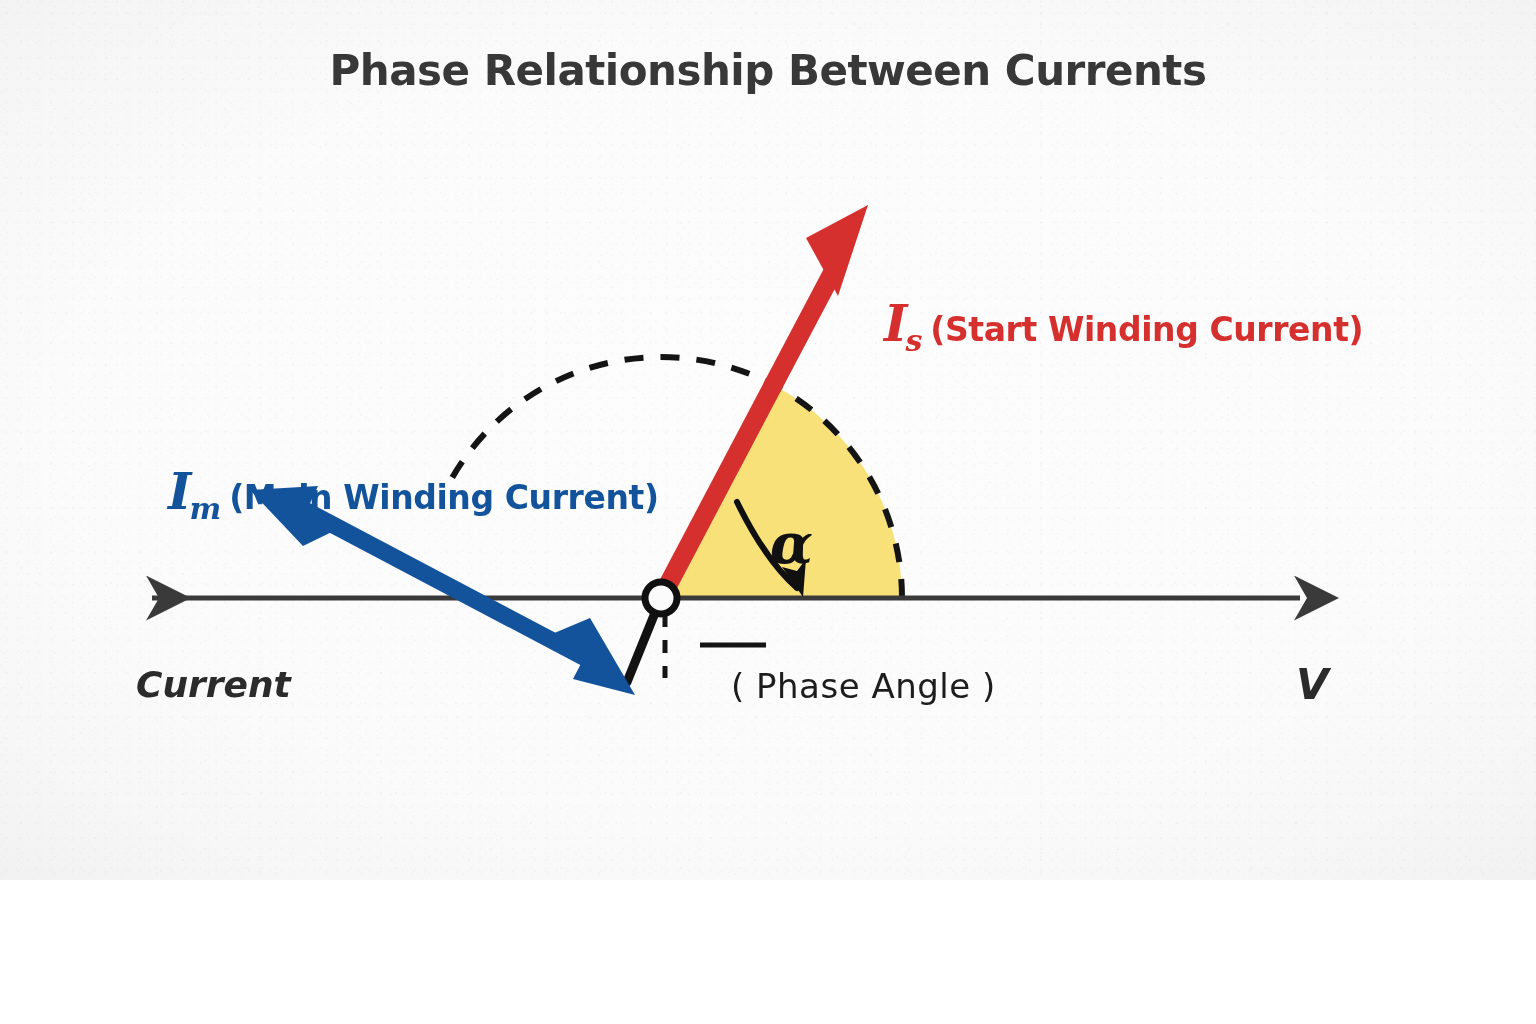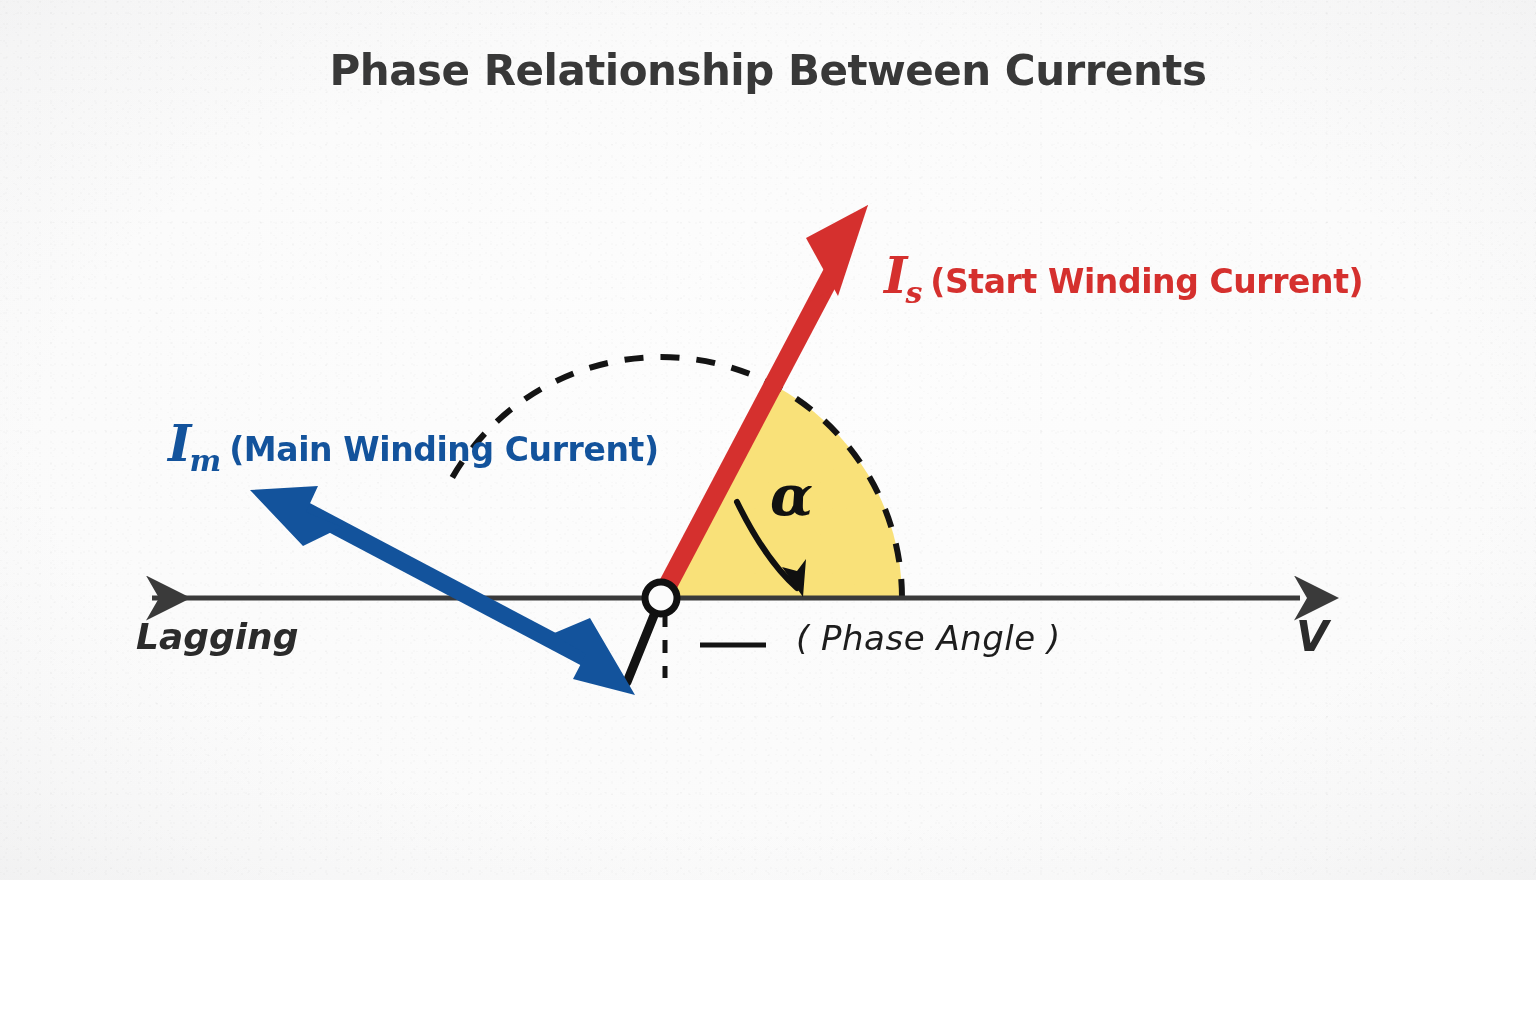--- a/index.html
+++ b/index.html
@@ -49,21 +49,21 @@
     top: 46px;
     width: 1536px;
     text-align: center;
     font-family: "DejaVu Sans", sans-serif;
     font-weight: bold;
     font-size: 42px;
     letter-spacing: -0.5px;
     color: #383838;
     text-shadow: 0 1px 0 rgba(255,255,255,.8);
   }
-  .lbl { position: absolute; white-space: nowrap; }
+  .lbl { position: absolute; white-space: nowrap; margin-top: 48px; }
 
   .lbl-is {
     left: 884px; top: 246px;
     color: #d5302e;
   }
   .lbl-im {
     left: 168px; top: 414px;
     color: #13539c;
   }
   .sym {
@@ -97,23 +97,22 @@
   }
   .lbl-v {
     left: 1296px; top: 612px;
     font-family: "DejaVu Sans", sans-serif;
     font-style: italic;
     font-weight: bold;
     font-size: 42px;
     color: #2b2b2b;
   }
   .lbl-phase {
-    left: 796px; top: 618px;
+    left: 731px; top: 618px;
     font-family: "DejaVu Sans", sans-serif;
-    font-style: italic;
     font-size: 34px;
     color: #1d1d1d;
     letter-spacing: .5px;
   }
   .lbl-alpha {
     left: 770px; top: 462px;
     font-family: "DejaVu Serif", serif;
     font-style: italic;
     font-weight: bold;
     font-size: 56px;
@@ -173,18 +172,18 @@
   <div class="ttl">Phase Relationship Between Currents</div>
 
   <div class="lbl lbl-is">
     <span class="sym">I</span><span class="sub">s</span><span class="paren">(Start Winding Current)</span>
   </div>
 
   <div class="lbl lbl-im">
     <span class="sym">I</span><span class="sub">m</span><span class="paren">(Main Winding Current)</span>
   </div>
 
-  <div class="lbl lbl-lagging">Lagging</div>
+  <div class="lbl lbl-lagging">Current</div>
   <div class="lbl lbl-v">V</div>
   <div class="lbl lbl-phase">( Phase Angle )</div>
   <div class="lbl lbl-alpha">α</div>
 
 </div>
 
 </body></html>

